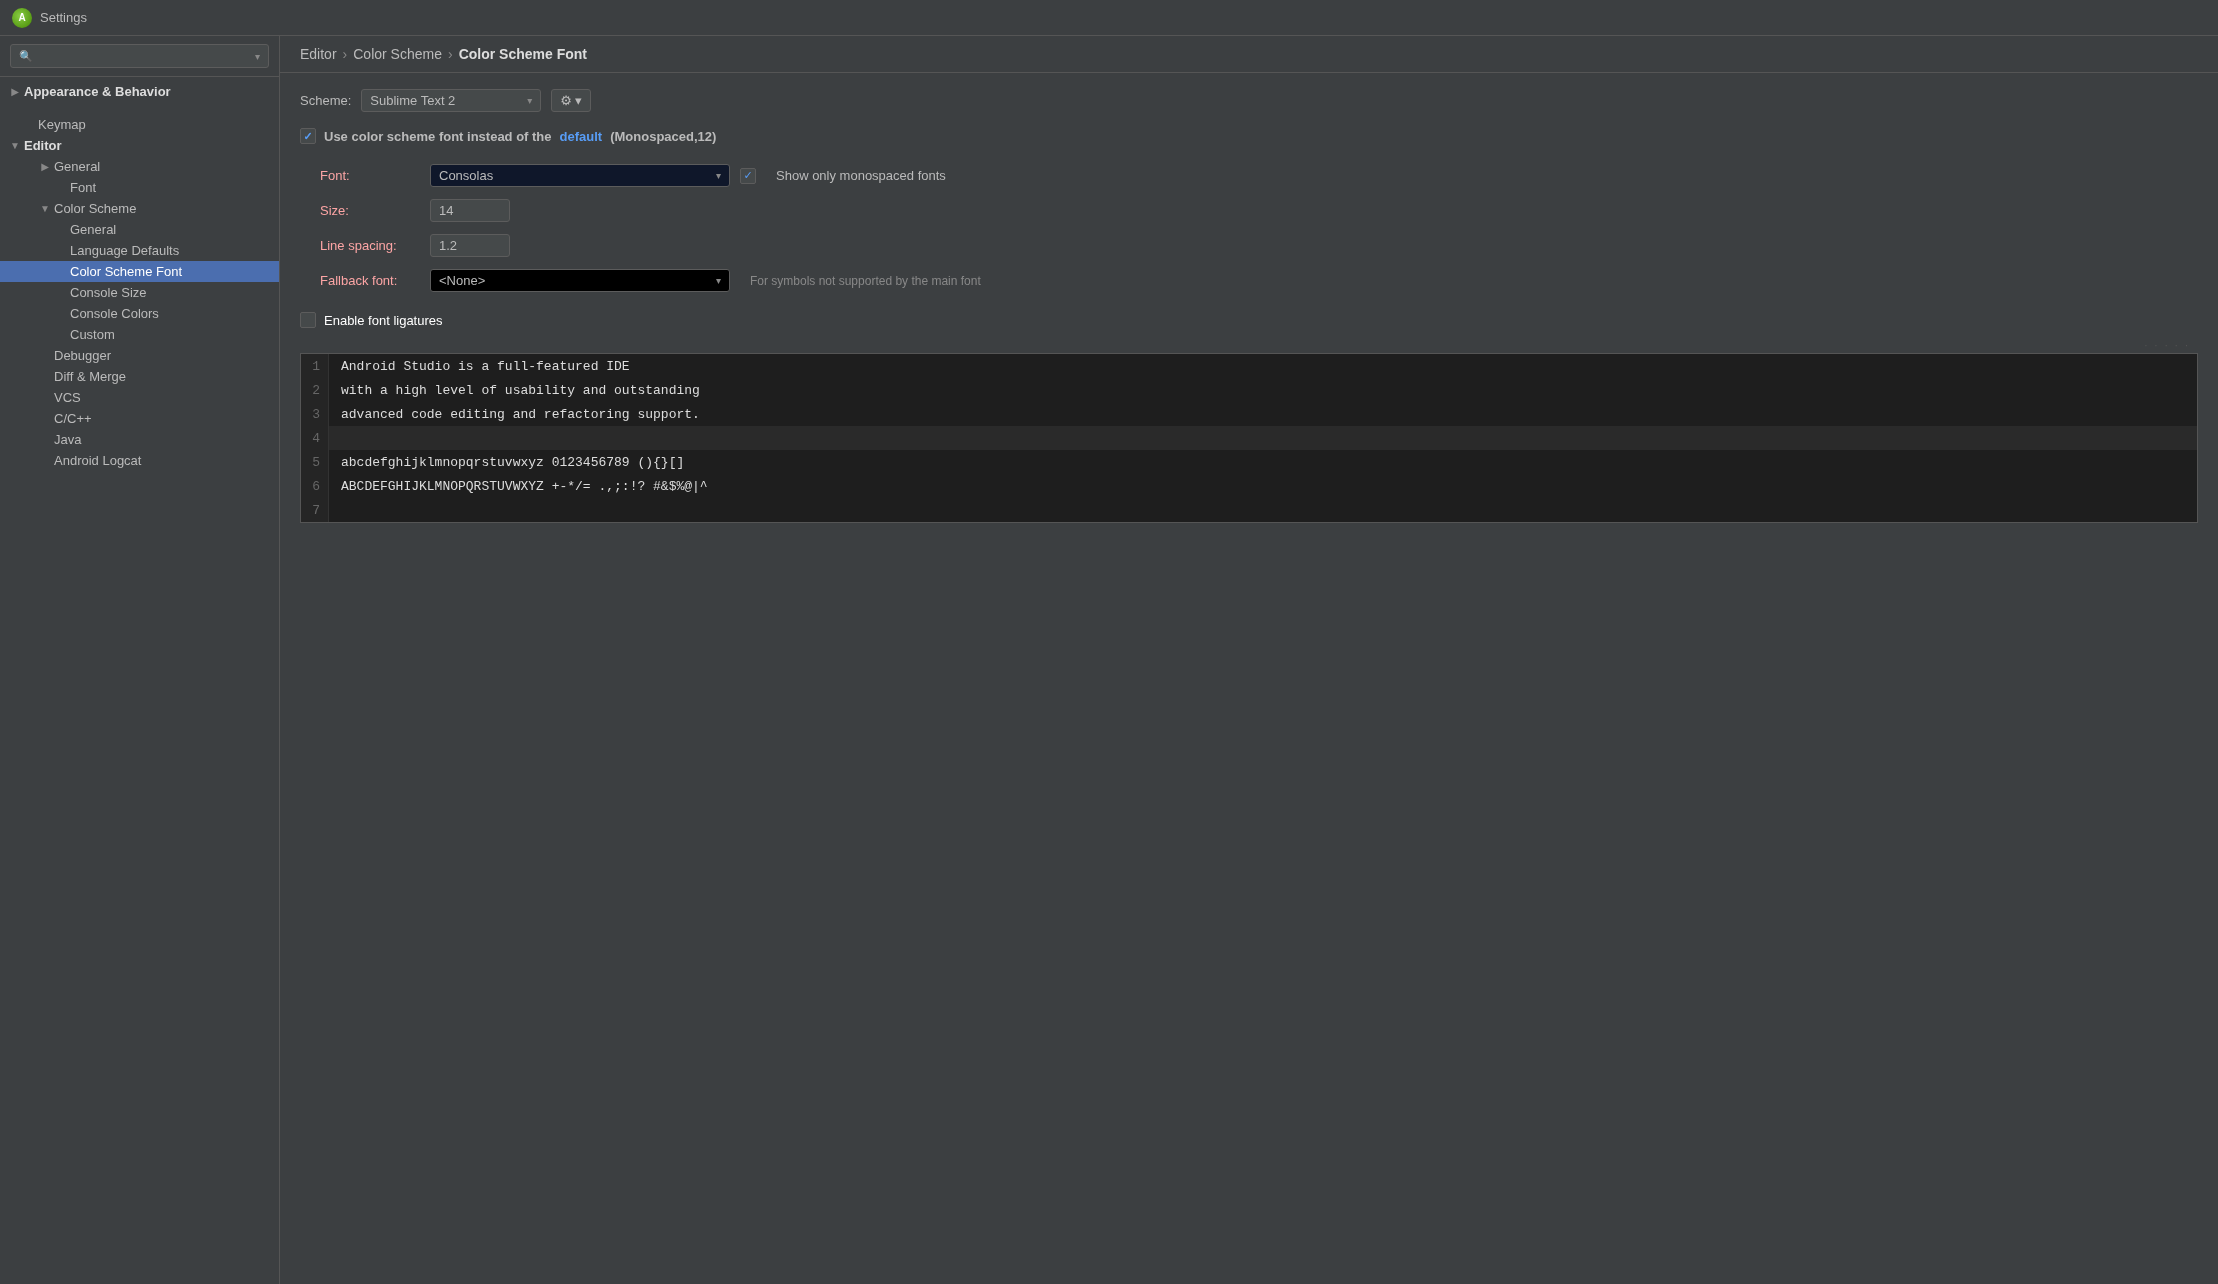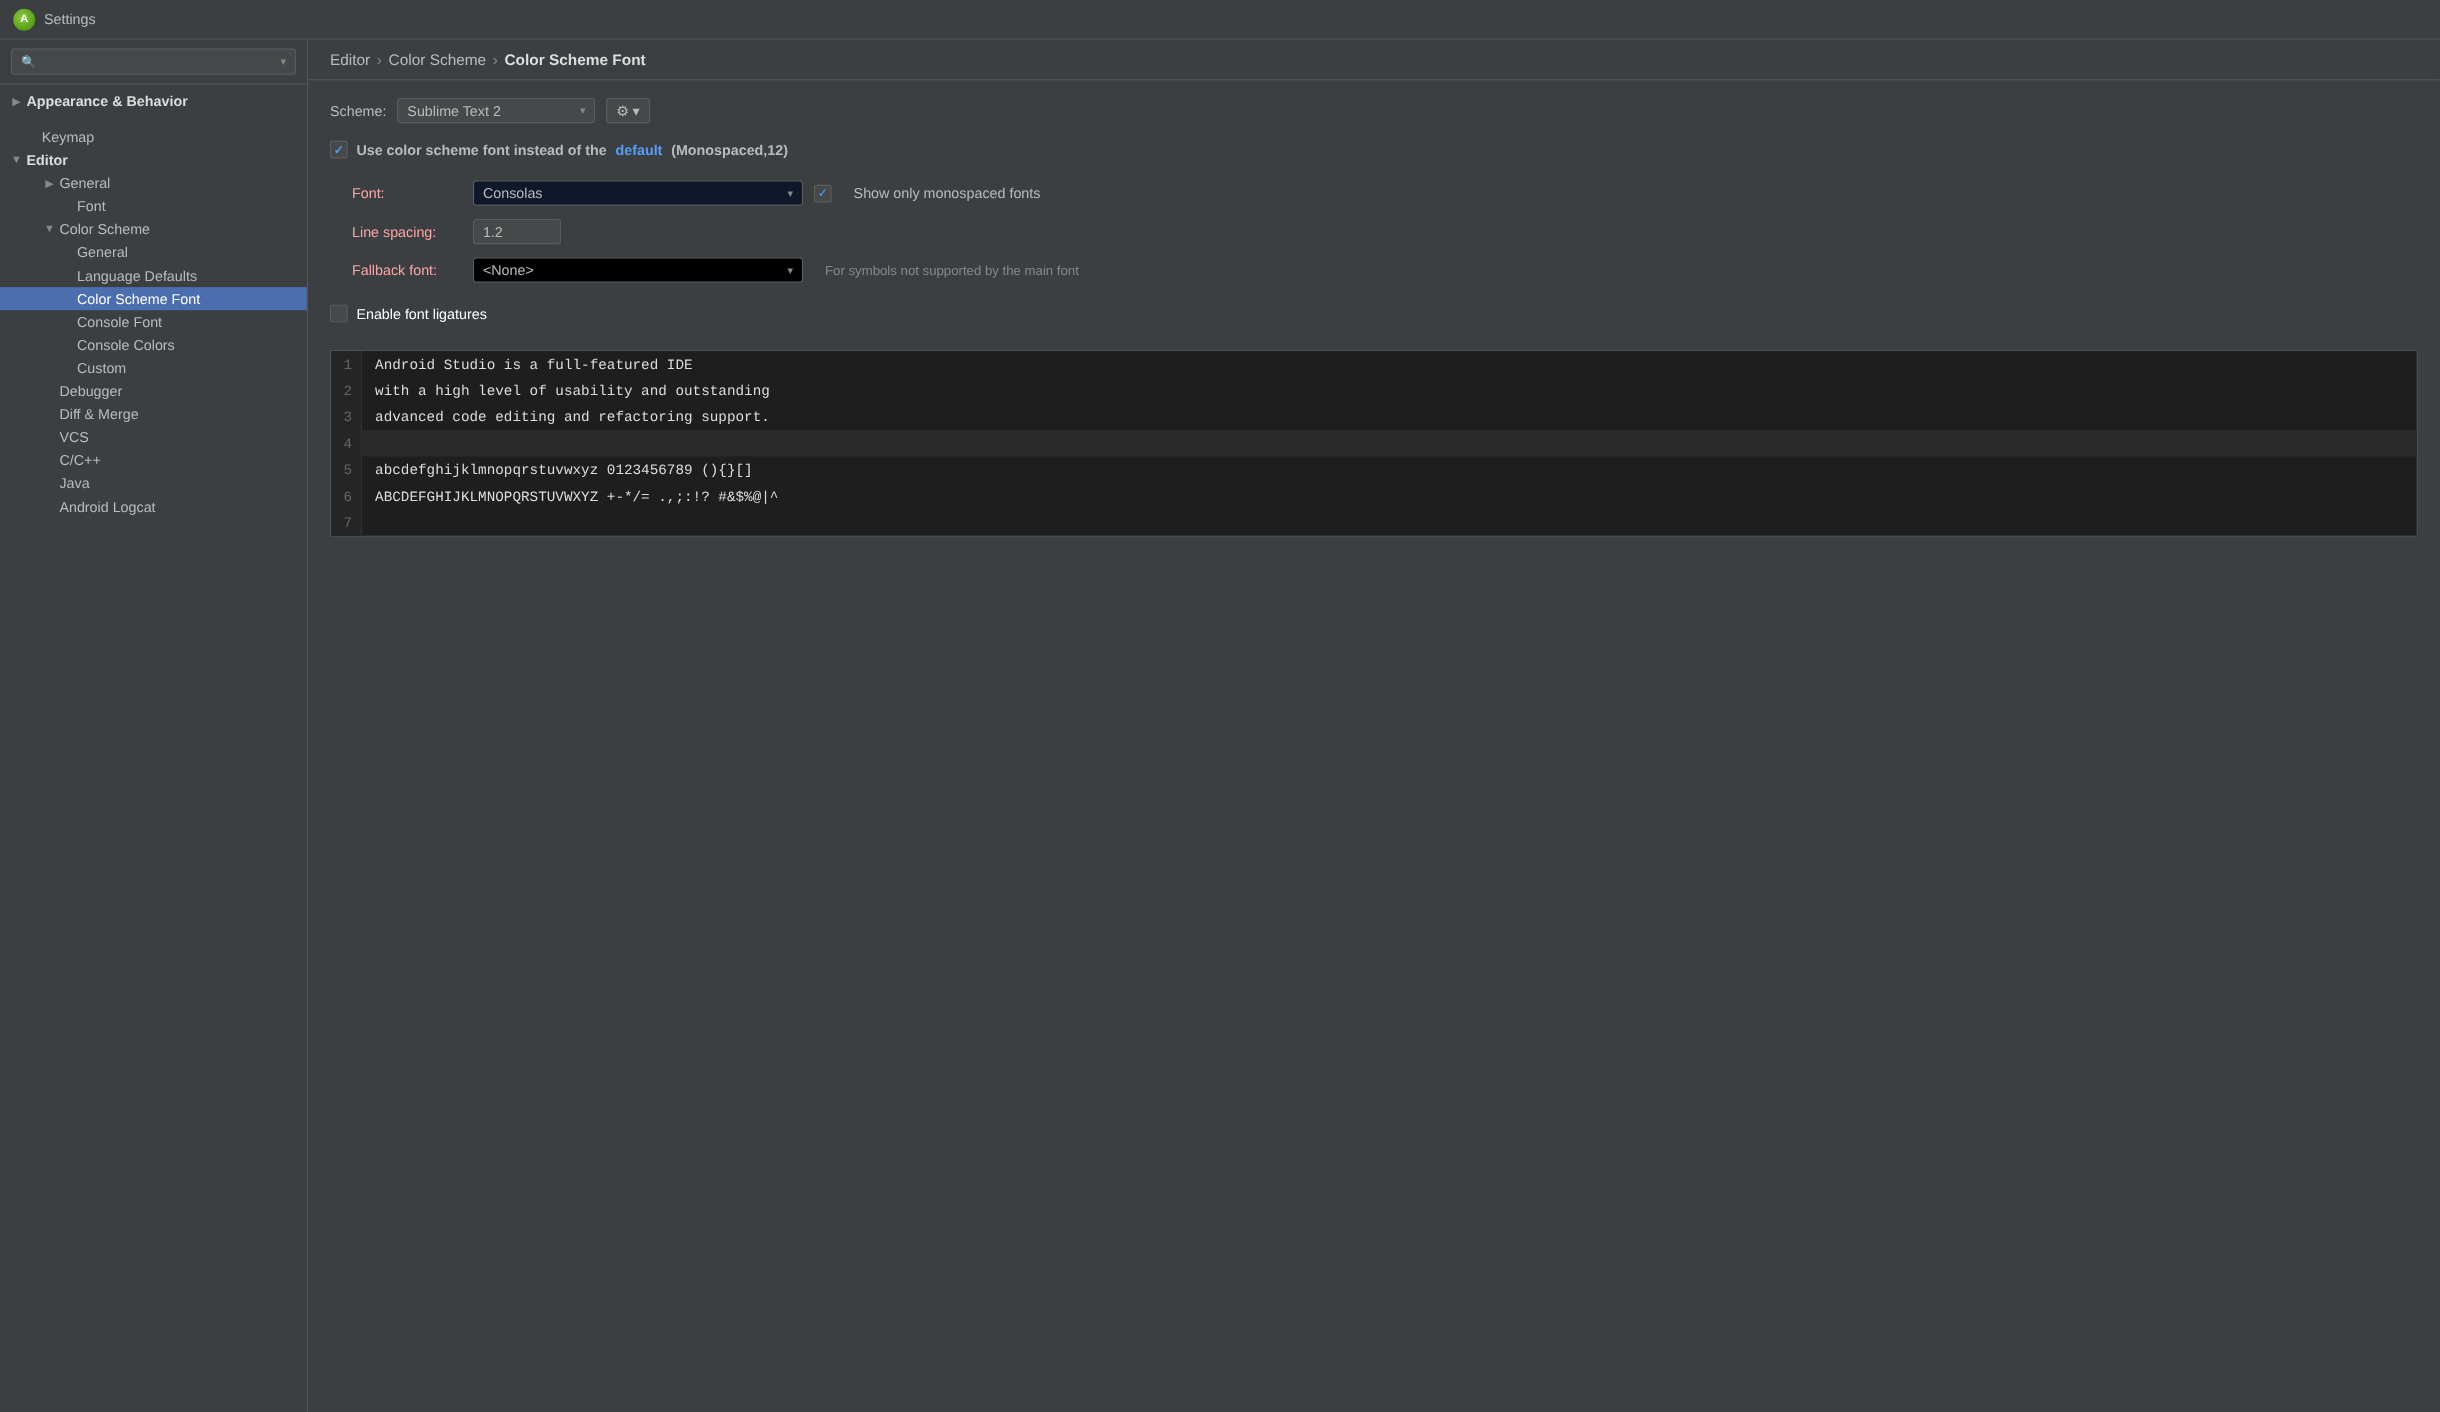--- a/index.html
+++ b/index.html
@@ -370,21 +370,21 @@
         <span class="tree-label">Language Defaults</span>
       </div>
 
       <div class="tree-item indent-3 selected">
         <span class="arrow empty">▶</span>
         <span class="tree-label">Color Scheme Font</span>
       </div>
 
       <div class="tree-item indent-3">
         <span class="arrow empty">▶</span>
-        <span class="tree-label">Console Font</span>
+        <span class="tree-label">Console Size</span>
       </div>
 
       <div class="tree-item indent-3">
         <span class="arrow empty">▶</span>
         <span class="tree-label">Console Colors</span>
       </div>
 
       <div class="tree-item indent-3">
         <span class="arrow empty">▶</span>
         <span class="tree-label">Custom</span>
@@ -461,20 +461,24 @@
           <div class="font-dropdown">
             <span class="font-dropdown-text">Consolas</span>
             <span class="font-dropdown-arrow">▾</span>
           </div>
           <div class="monospaced-row">
             <div class="checkbox-styled checked"></div>
             <span>Show only monospaced fonts</span>
           </div>
         </div>
 
+        <div class="form-row">
+          <span class="form-label">Size:</span>
+          <input class="size-input" type="text" value="14" style="">
+        </div>
 
         <div class="form-row">
           <span class="form-label">Line spacing:</span>
           <input class="spacing-input" type="text" value="1.2" style="">
         </div>
 
         <div class="form-row">
           <span class="form-label">Fallback font:</span>
           <div class="fallback-dropdown">
             <span class="font-dropdown-text">&lt;None&gt;</span>

